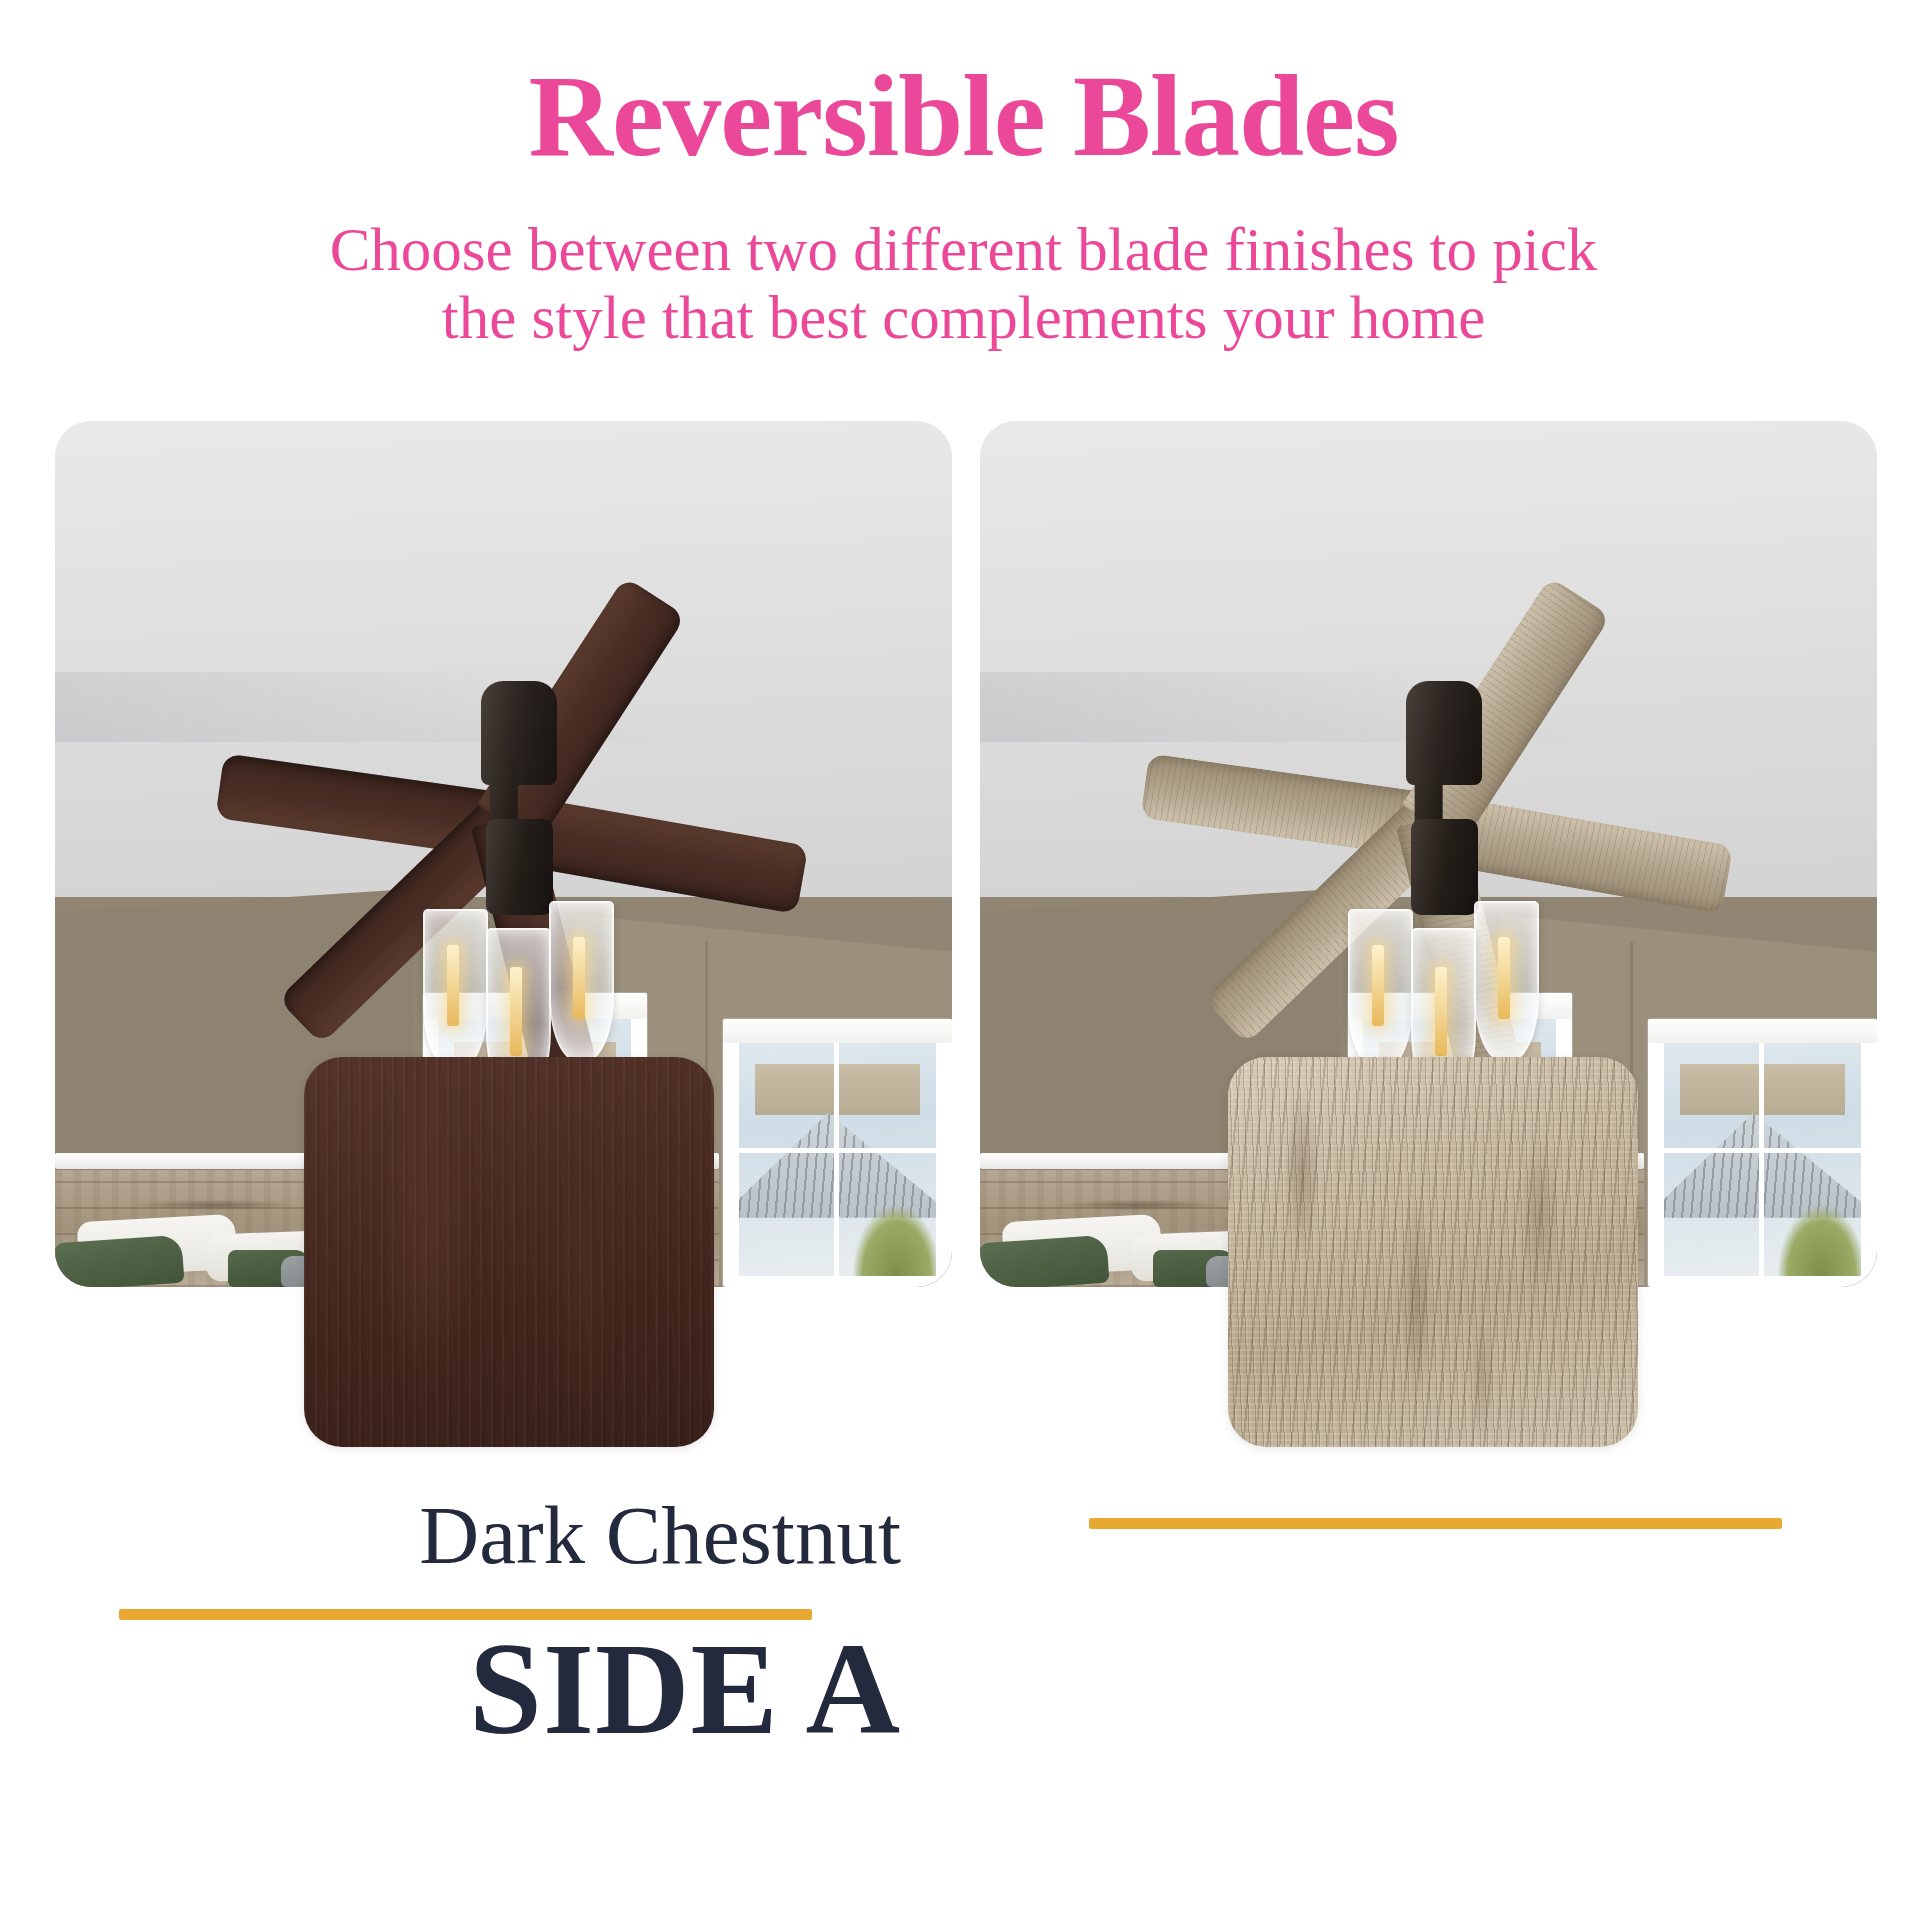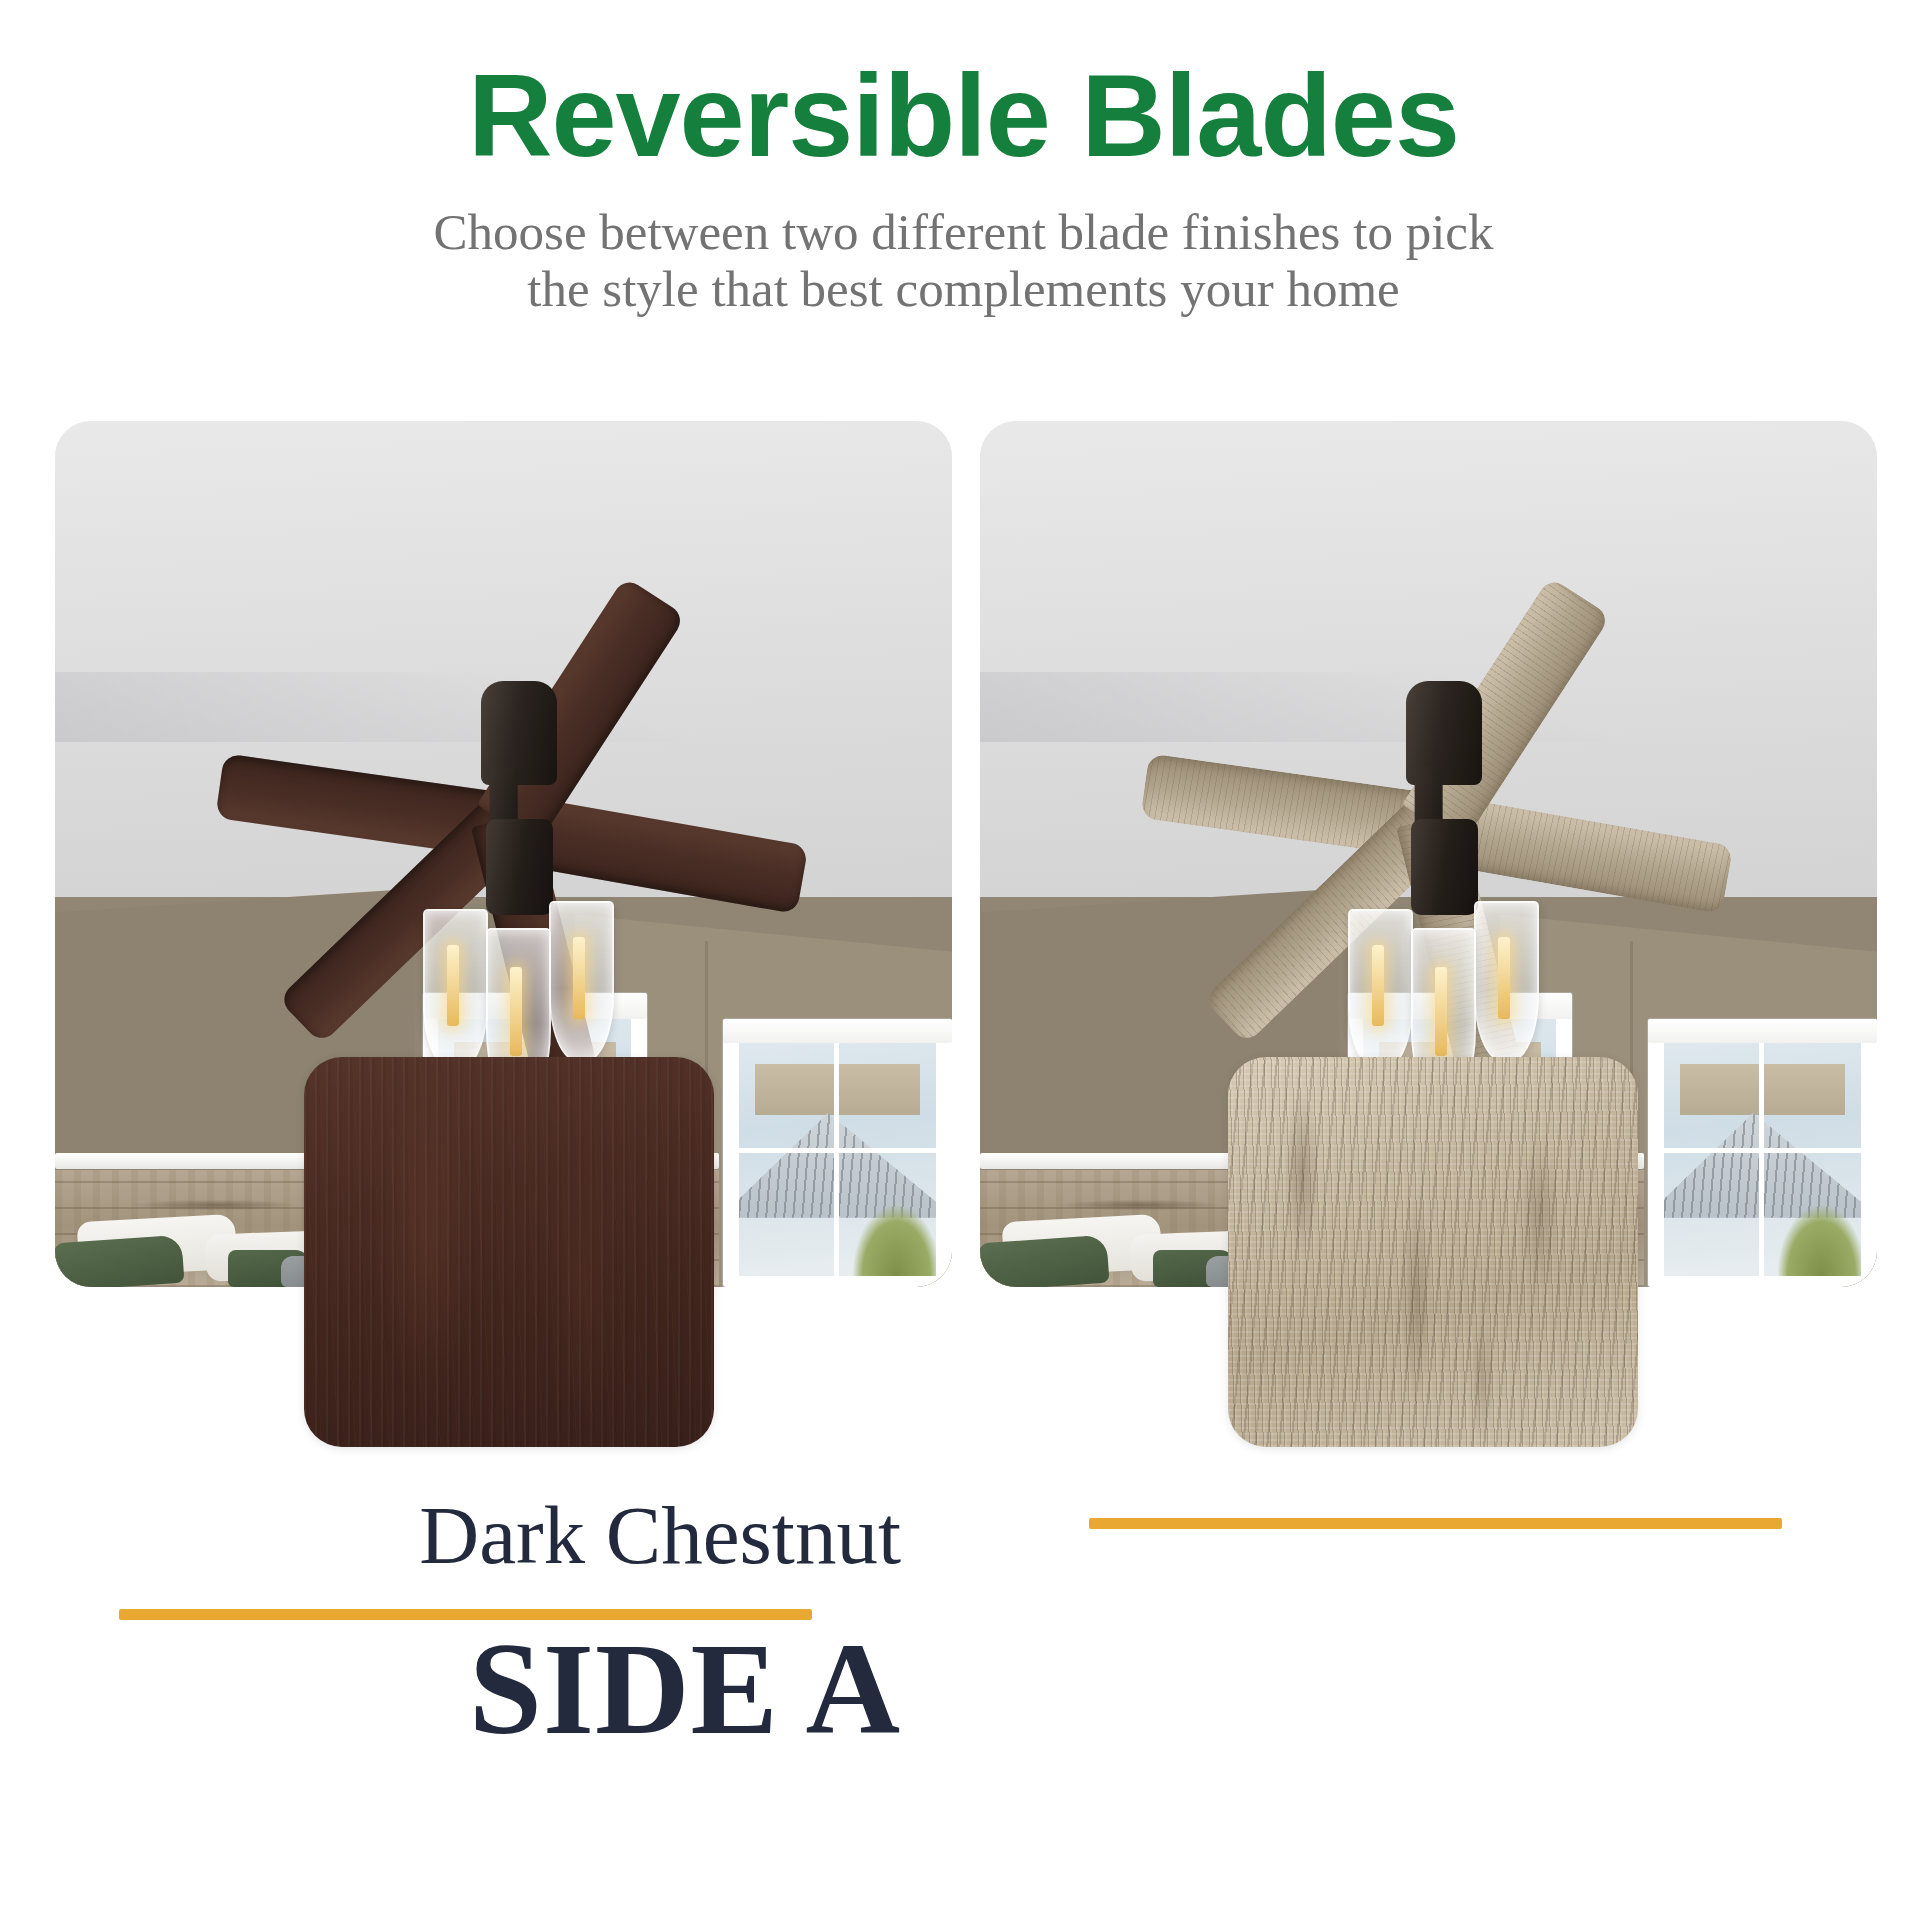--- a/index.html
+++ b/index.html
@@ -7,29 +7,29 @@
     width: 1927px; height: 1927px;
     background: #ffffff;
     font-family: "Liberation Serif", "DejaVu Serif", serif;
     overflow: hidden;
   }
   .page { position: relative; width: 1927px; height: 1927px; background:#fff; }
 
   
   .header { position:absolute; top:57px; left:0; width:1927px; text-align:center; }
   .title {
-    font-family:Liberation Sans, sans-serif;
+    font-family:Liberation Serif, serif;
     font-weight:700; font-size:117px; line-height:1.0;
-    color:#15803d; letter-spacing:-1px;
+    color:#ec4899; letter-spacing:-1px;
   }
   .subtitle {
-    margin-top:30px;
+    margin-top:42px;
     font-family:"Liberation Serif","DejaVu Serif",serif;
-    font-weight:400; font-size:51px; line-height:1.12;
-    color:#737373;
+    font-weight:400; font-size:61px; line-height:1.12;
+    color:#ec4899;
   }
   .subtitle span { display:block; }
 
   
   .photos { position:absolute; top:421px; left:0; width:1927px; height:871px; }
   .photo {
     position:absolute; top:0; width:897px; height:866px;
     border-radius:36px; overflow:hidden; background:#efefef;
   }
   .photo.left  { left:55px; }

